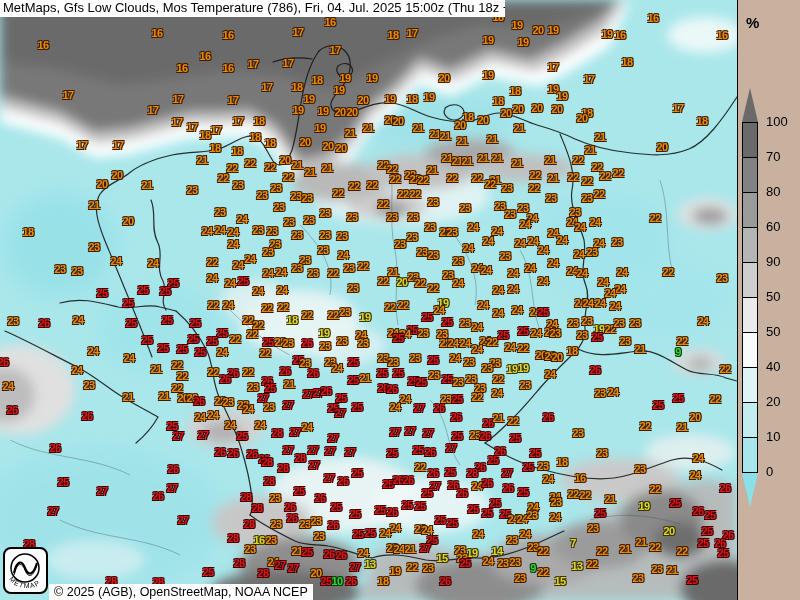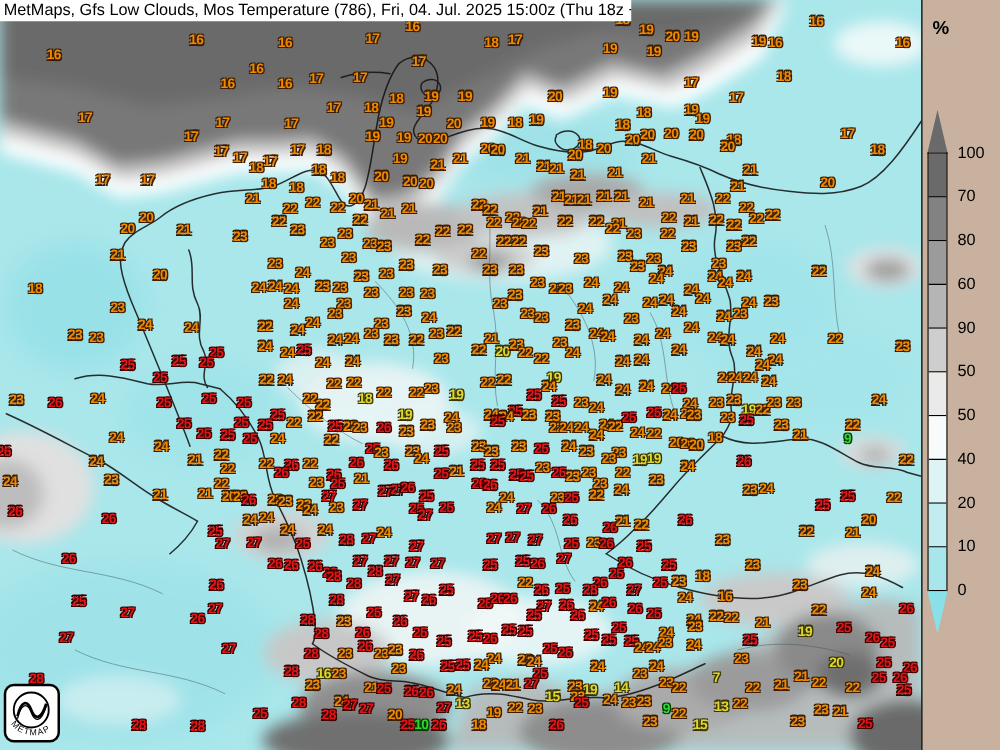--- a/index.html
+++ b/index.html
@@ -785,20 +785,21 @@
         <path d="M9,26 C12,13 17,13 20,21 C23,29 28,29 32,16" fill="none" stroke="#000" stroke-width="1"></path>
         <defs>
             <path id="logoArc" d="M4,30 C9,39 26,44 38,33"></path>
           </defs>
         <text font-size="7" font-family="Liberation Sans, sans-serif" fill="#000" letter-spacing="1">
           <textPath href="#logoArc">METMAPS</textPath>
         </text>
       </svg>
     </div>
 
+    <div id="footer-bar">© 2025 (AGB), OpenStreetMap, NOAA NCEP</div>
   </div>
 
   <div id="side-panel">
     <div id="scale-unit">%</div>
     <div id="scale-wrap">
       <div class="scale-arrow-up"></div>
       <div id="scale-bar">
           <div class="scale-seg" style="background: rgb(106, 106, 106);"></div>
           <div class="scale-seg" style="background: rgb(130, 130, 130);"></div>
           <div class="scale-seg" style="background: rgb(155, 155, 155);"></div>

